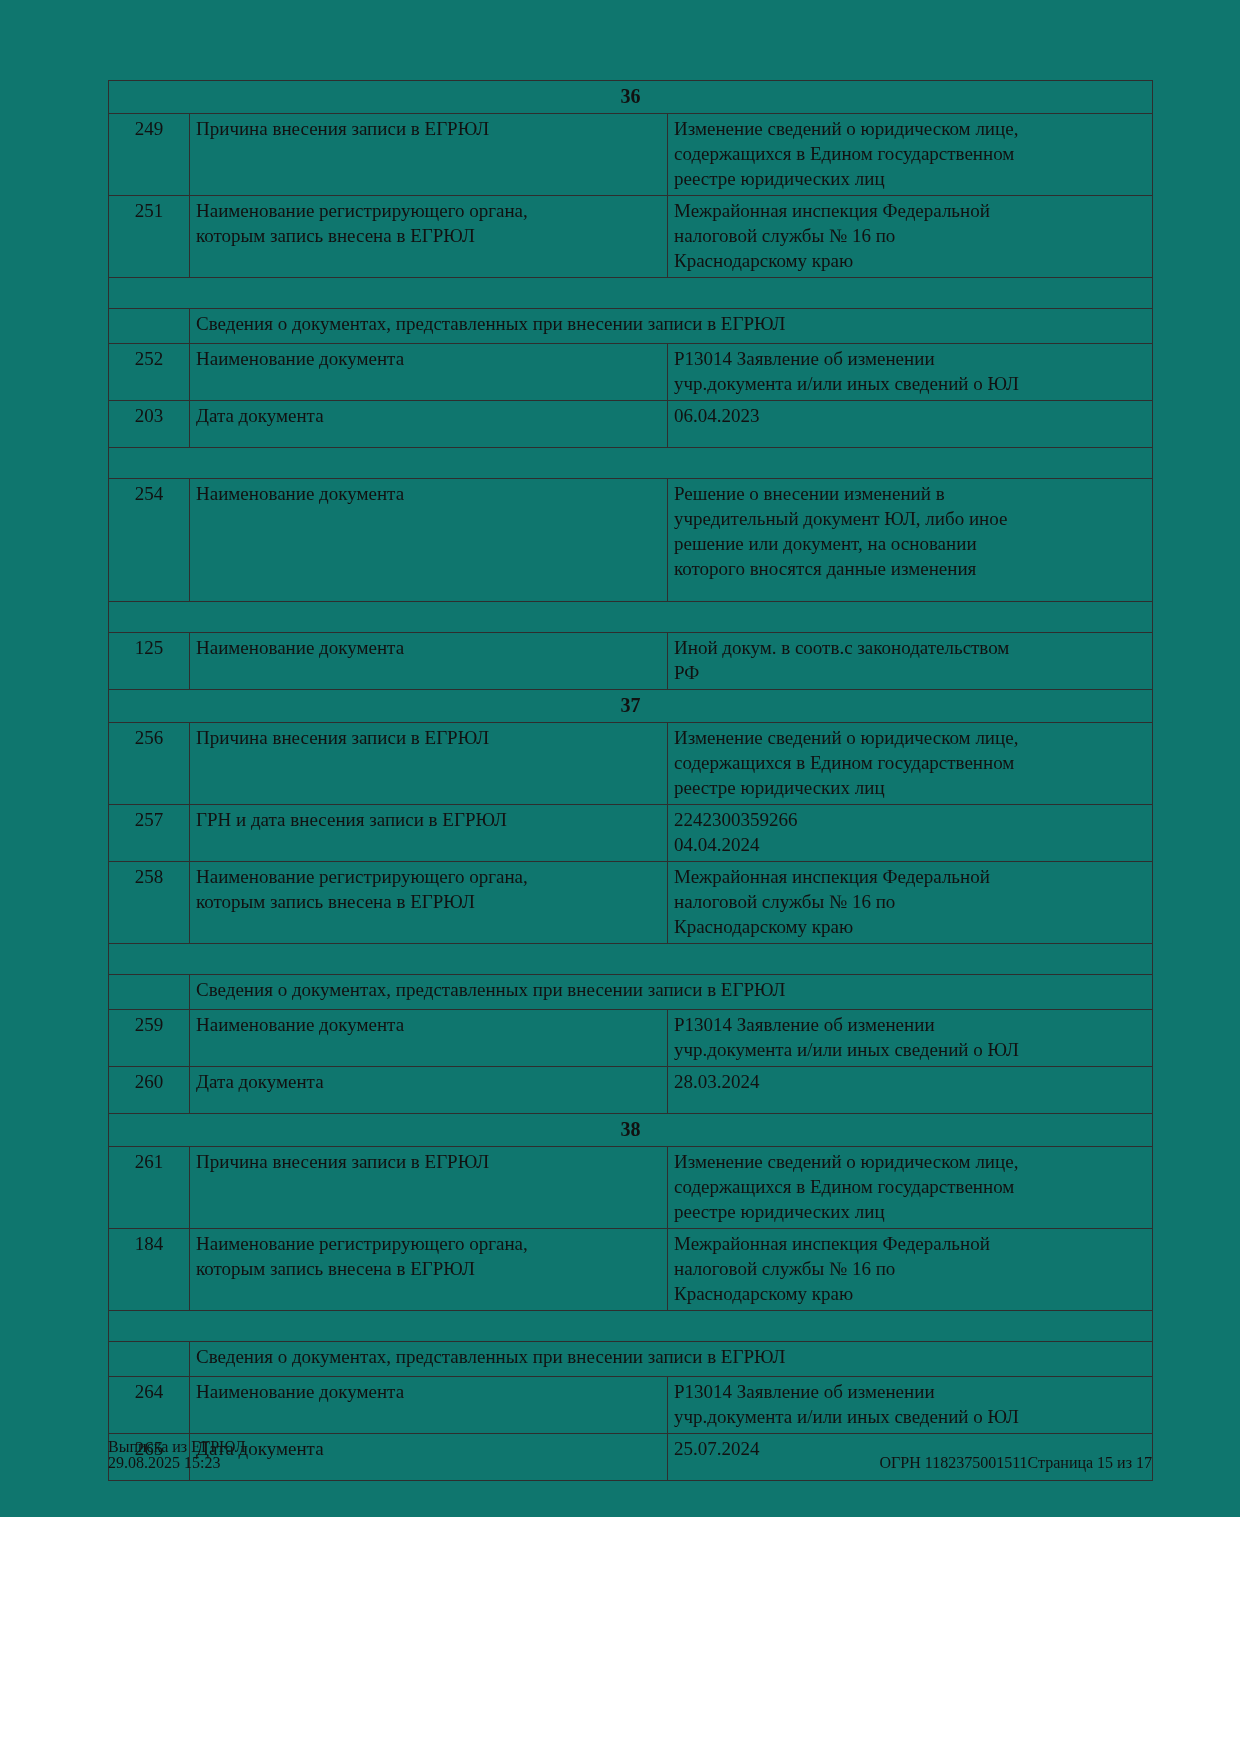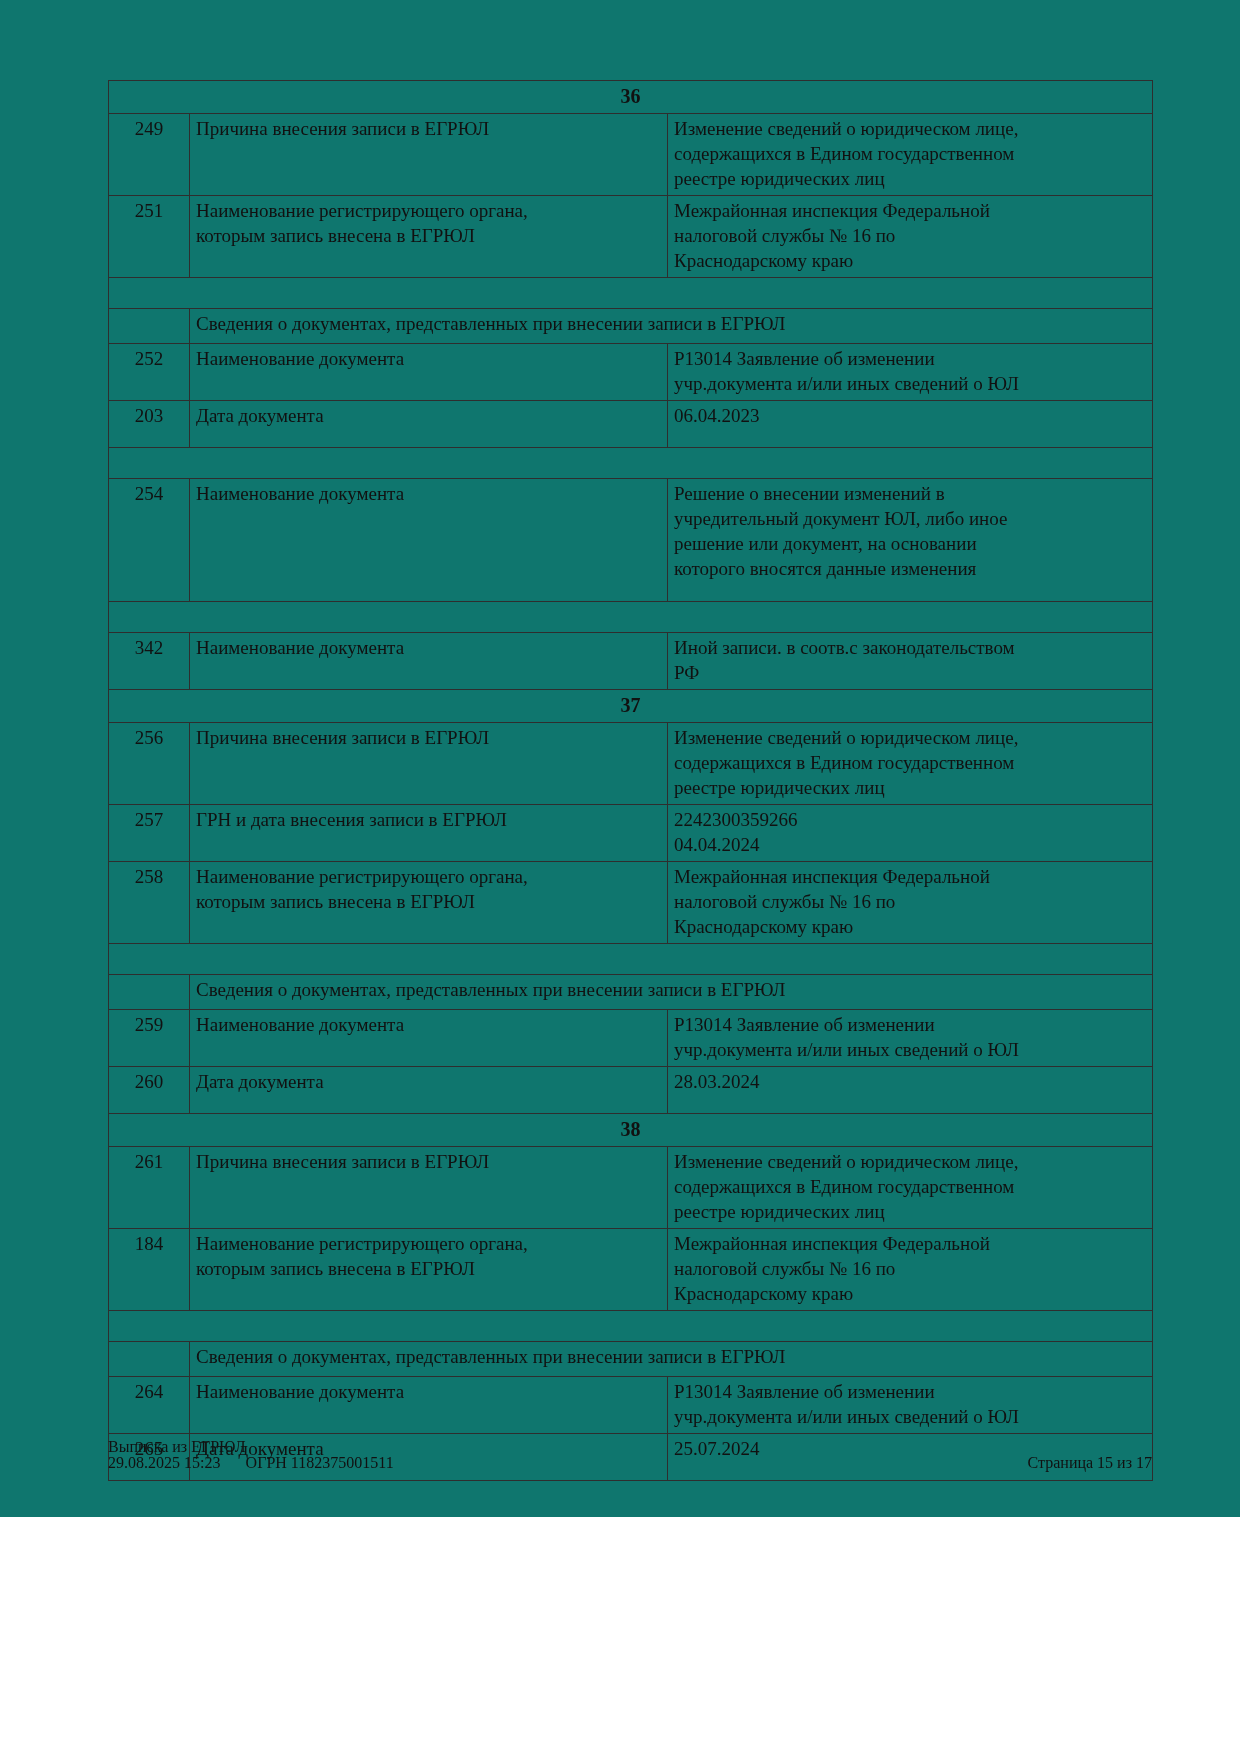--- a/index.html
+++ b/index.html
@@ -42,21 +42,21 @@
   .footer{
     position:absolute;
     left:108px;
     width:1044px;
     bottom:46px;
     font-size:16px;
     line-height:16px;
   }
   .footer-row{display:flex;justify-content:space-between;align-items:flex-end;}
   .footer-left{white-space:pre-line;}
-  .footer-center{text-align:left;flex:1;}
+  .footer-center{text-align:right;flex:1;}
   .footer-right{text-align:right;white-space:nowrap;}
 </style>
 </head>
 <body>
 
 <div class="page">
   <div class="content">
     <table class="egrul">
       <colgroup>
           <col style="width:81px">
@@ -109,23 +109,23 @@
         <td>Наименование документа</td>
         <td>Решение о внесении изменений в
 учредительный документ ЮЛ, либо иное
 решение или документ, на основании
 которого вносятся данные изменения</td>
       </tr>
       <tr class="spacer">
             <td colspan="3"></td>
           </tr>
       <tr>
-        <td class="num">342</td>
-        <td>Наименование документа</td>
-        <td>Иной записи. в соотв.с законодательством
+        <td class="num">125</td>
+        <td>Наименование документа</td>
+        <td>Иной докум. в соотв.с законодательством
 РФ</td>
       </tr>
 
       <tr class="section-hdr">
         <td colspan="3">37</td>
       </tr>
       <tr>
         <td class="num">256</td>
         <td>Причина внесения записи в ЕГРЮЛ</td>
         <td>Изменение сведений о юридическом лице,

